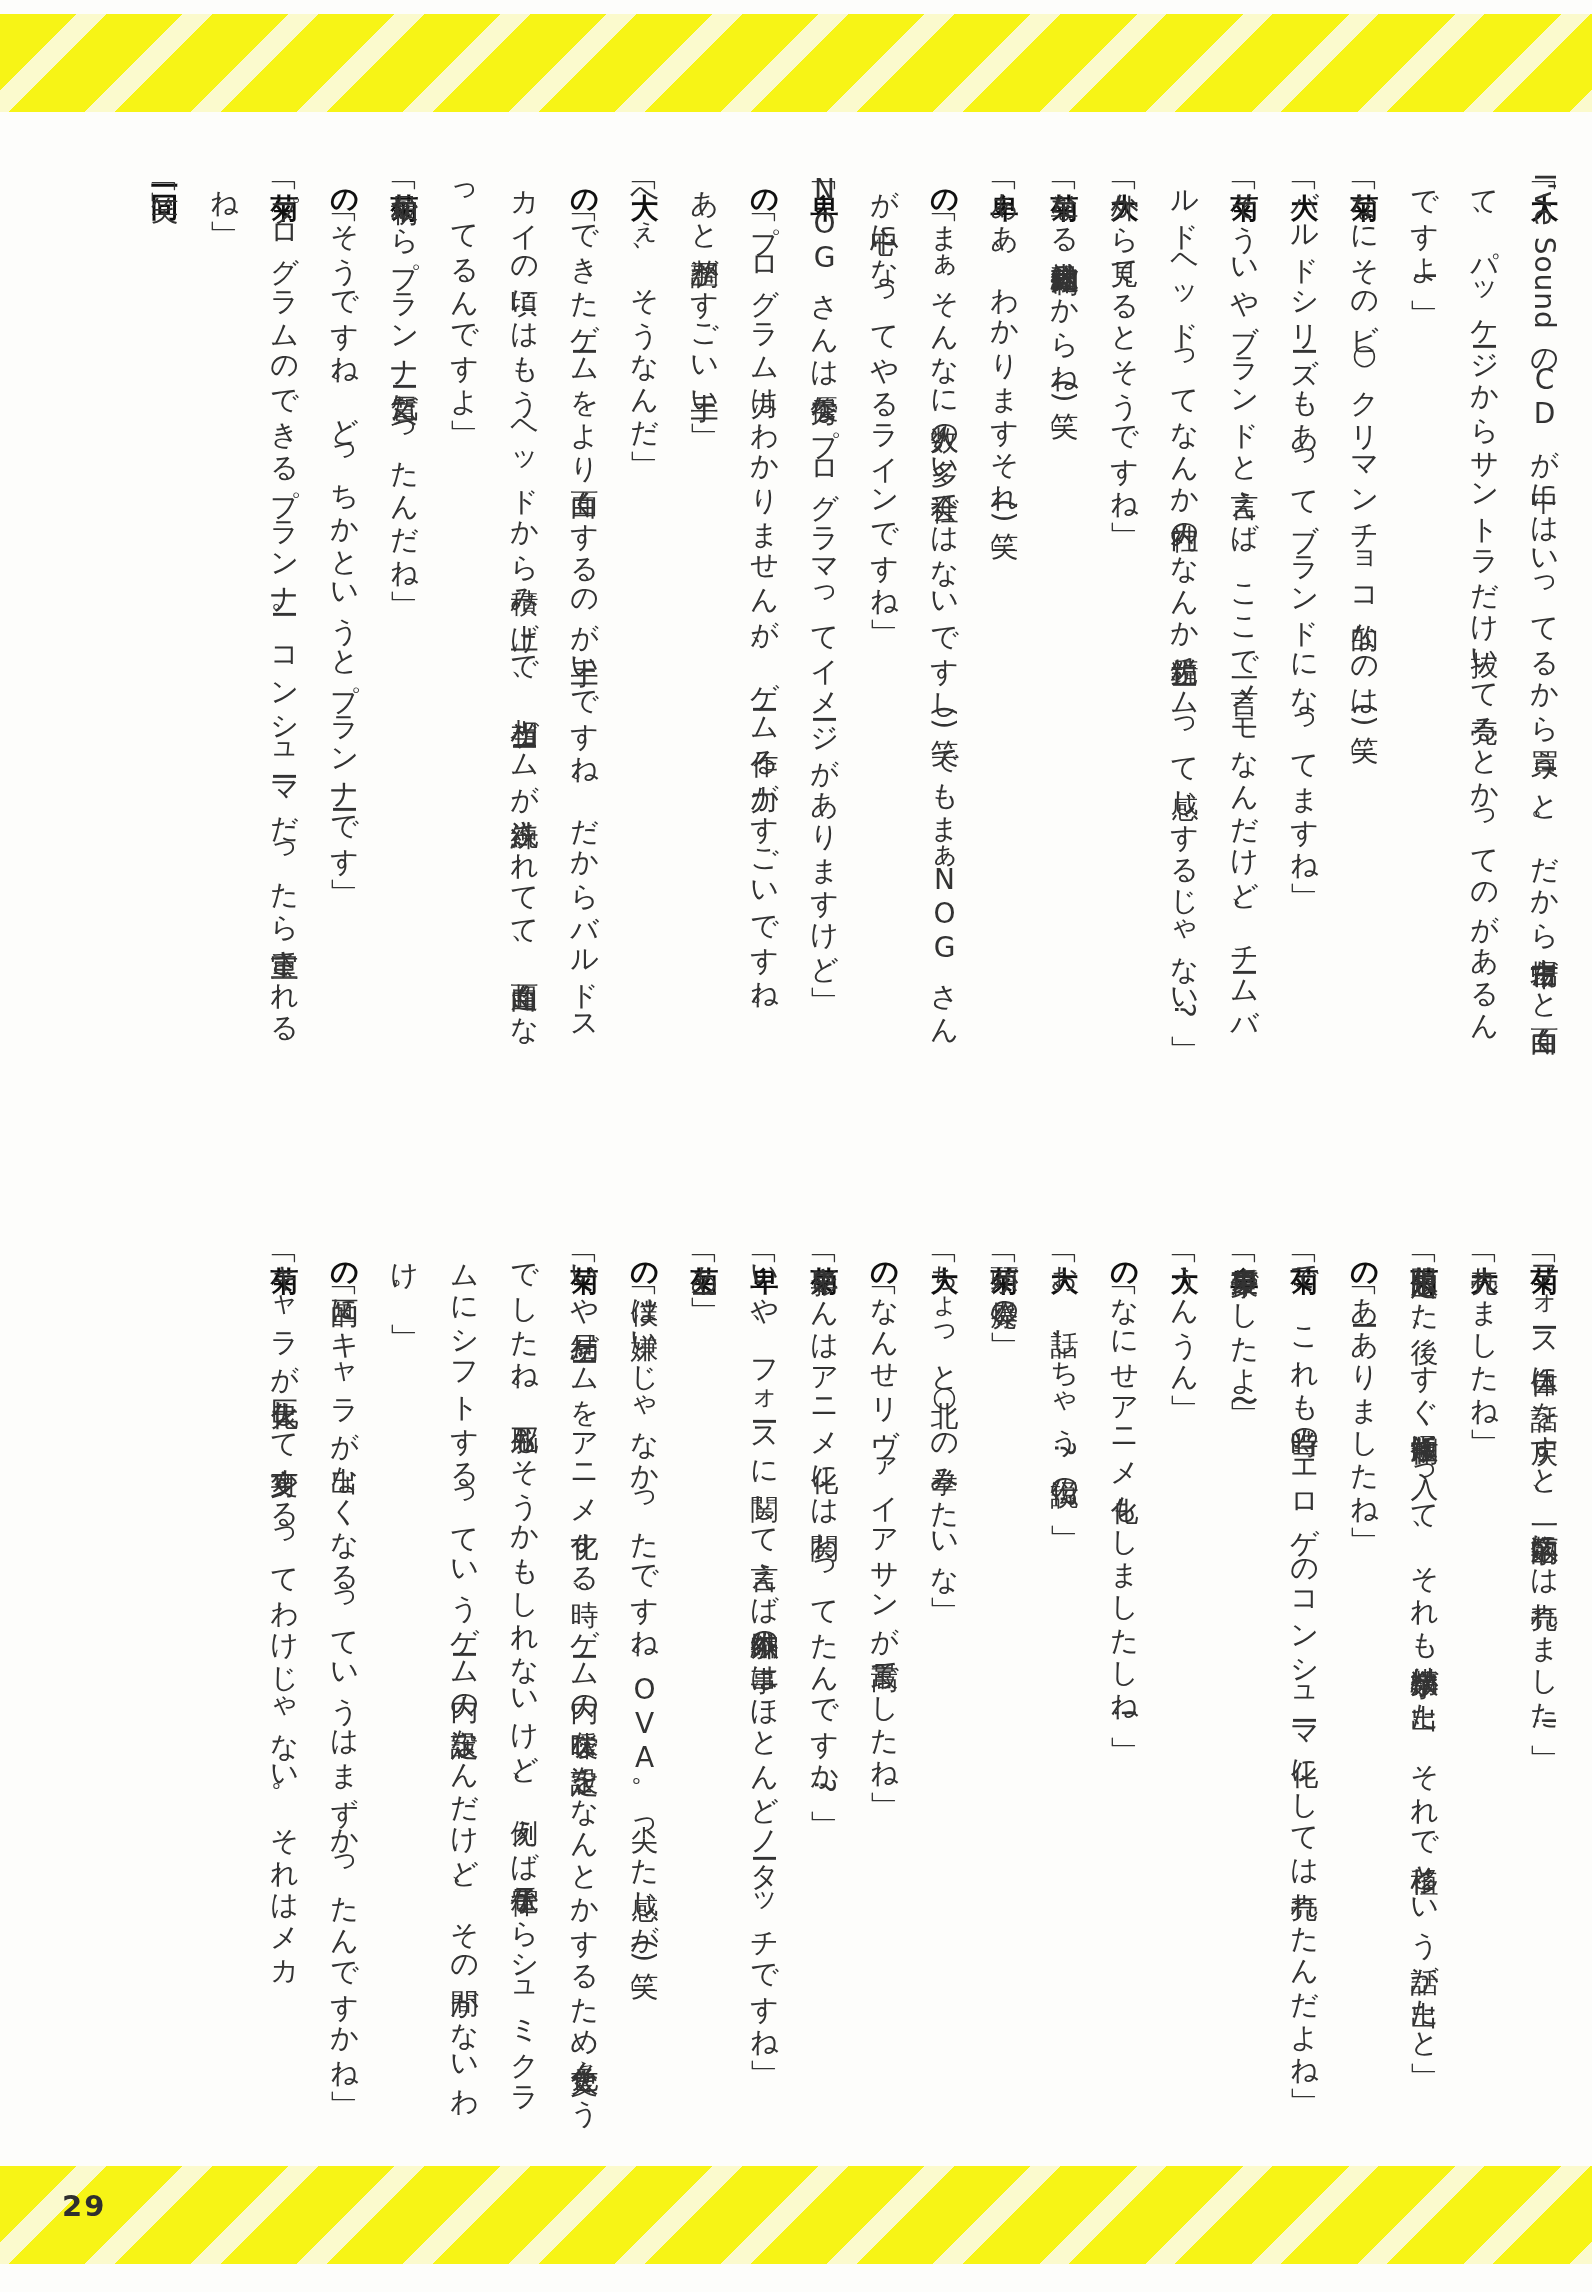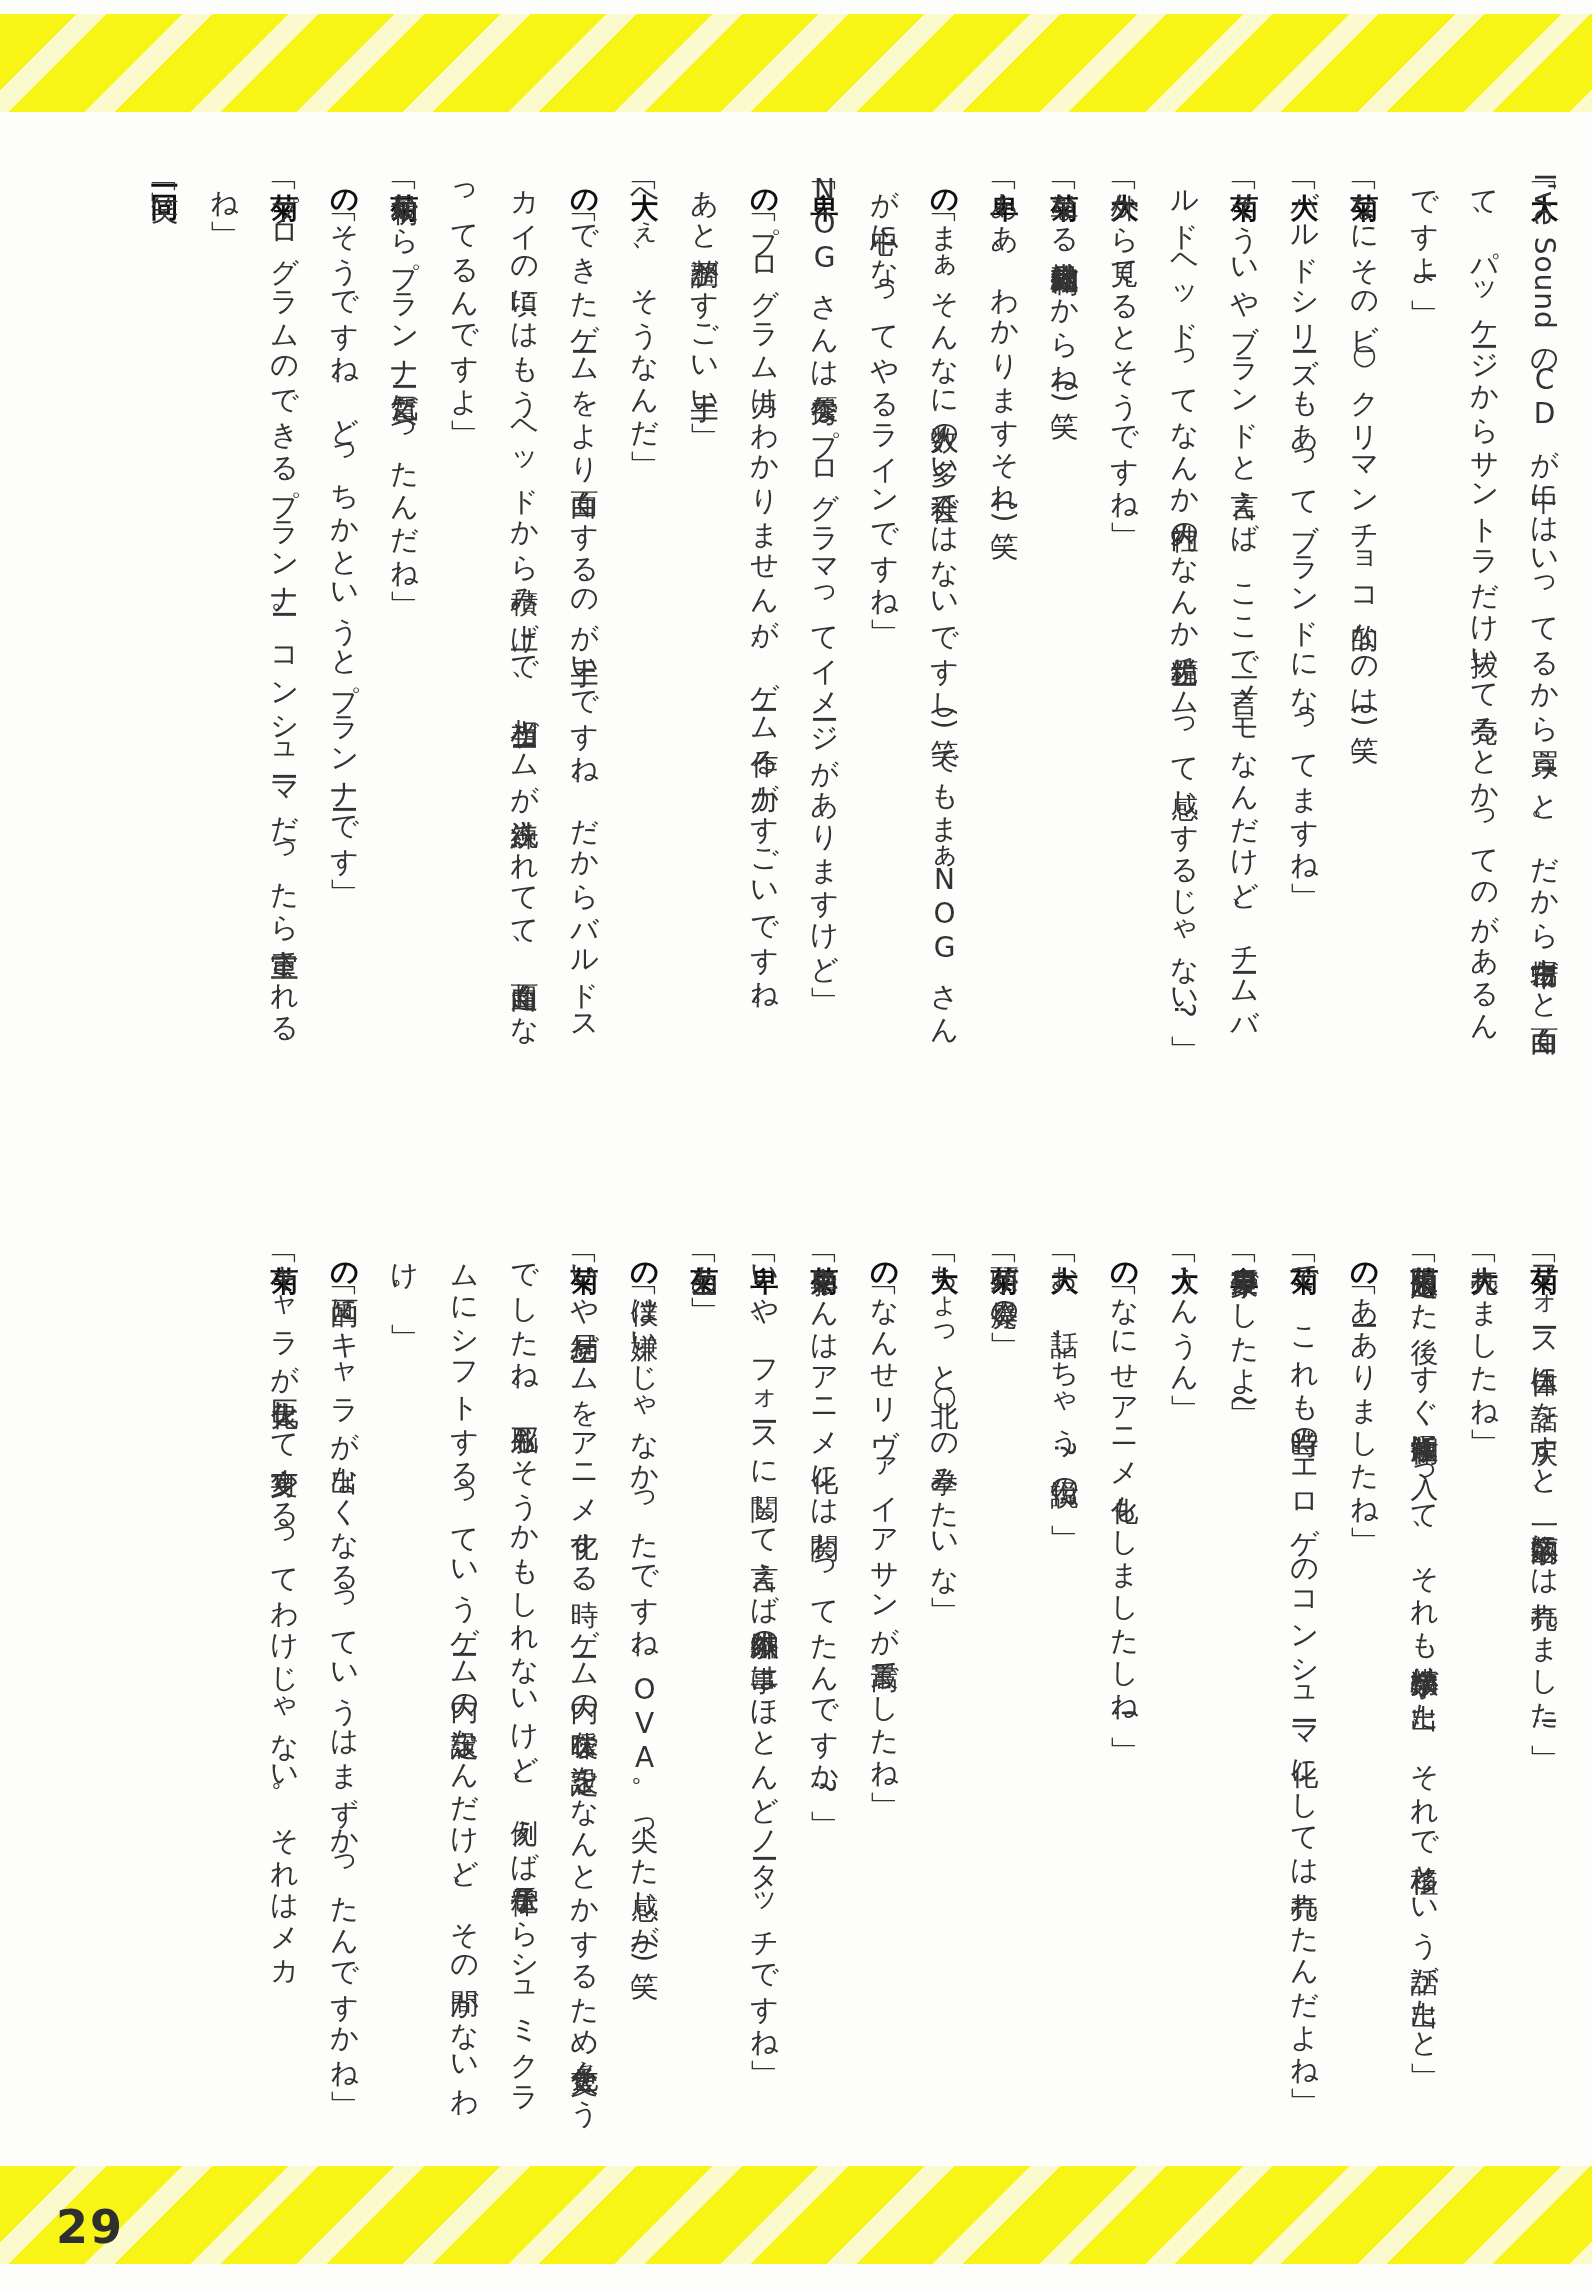--- a/index.html
+++ b/index.html
@@ -10,24 +10,23 @@
   }
   .stripe-band {
     position:absolute; left:0; width:1592px; height:98px;
     background:repeating-linear-gradient(135deg,
       #f7f416 0px, #f7f416 54px,
       #fbfacd 54px, #fbfacd 75px);
   }
   #stripe-top { top:14px; }
   #stripe-bottom { top:2166px; }
   .page-number {
-    position:absolute; left:56px; top:2189px;
-    font-size:46px; font-weight:600; letter-spacing:2px;
+    position:absolute; left:62px; top:2189px;
+    font-size:29px; font-weight:600; letter-spacing:2px;
     color:#2f2f2f;
-    margin-top:11px;
   }
   .tblock {
     position:absolute; right:18px; width:1496px; height:876px;
     writing-mode:vertical-rl; text-orientation:mixed;
     font-size:28px; line-height:60px; letter-spacing:1px;
     color:#333; overflow:visible;
   }
   #block-top { top:171px; }
   #block-bottom { top:1244px; }
   .tblock p.line { margin:0; padding:0; }

